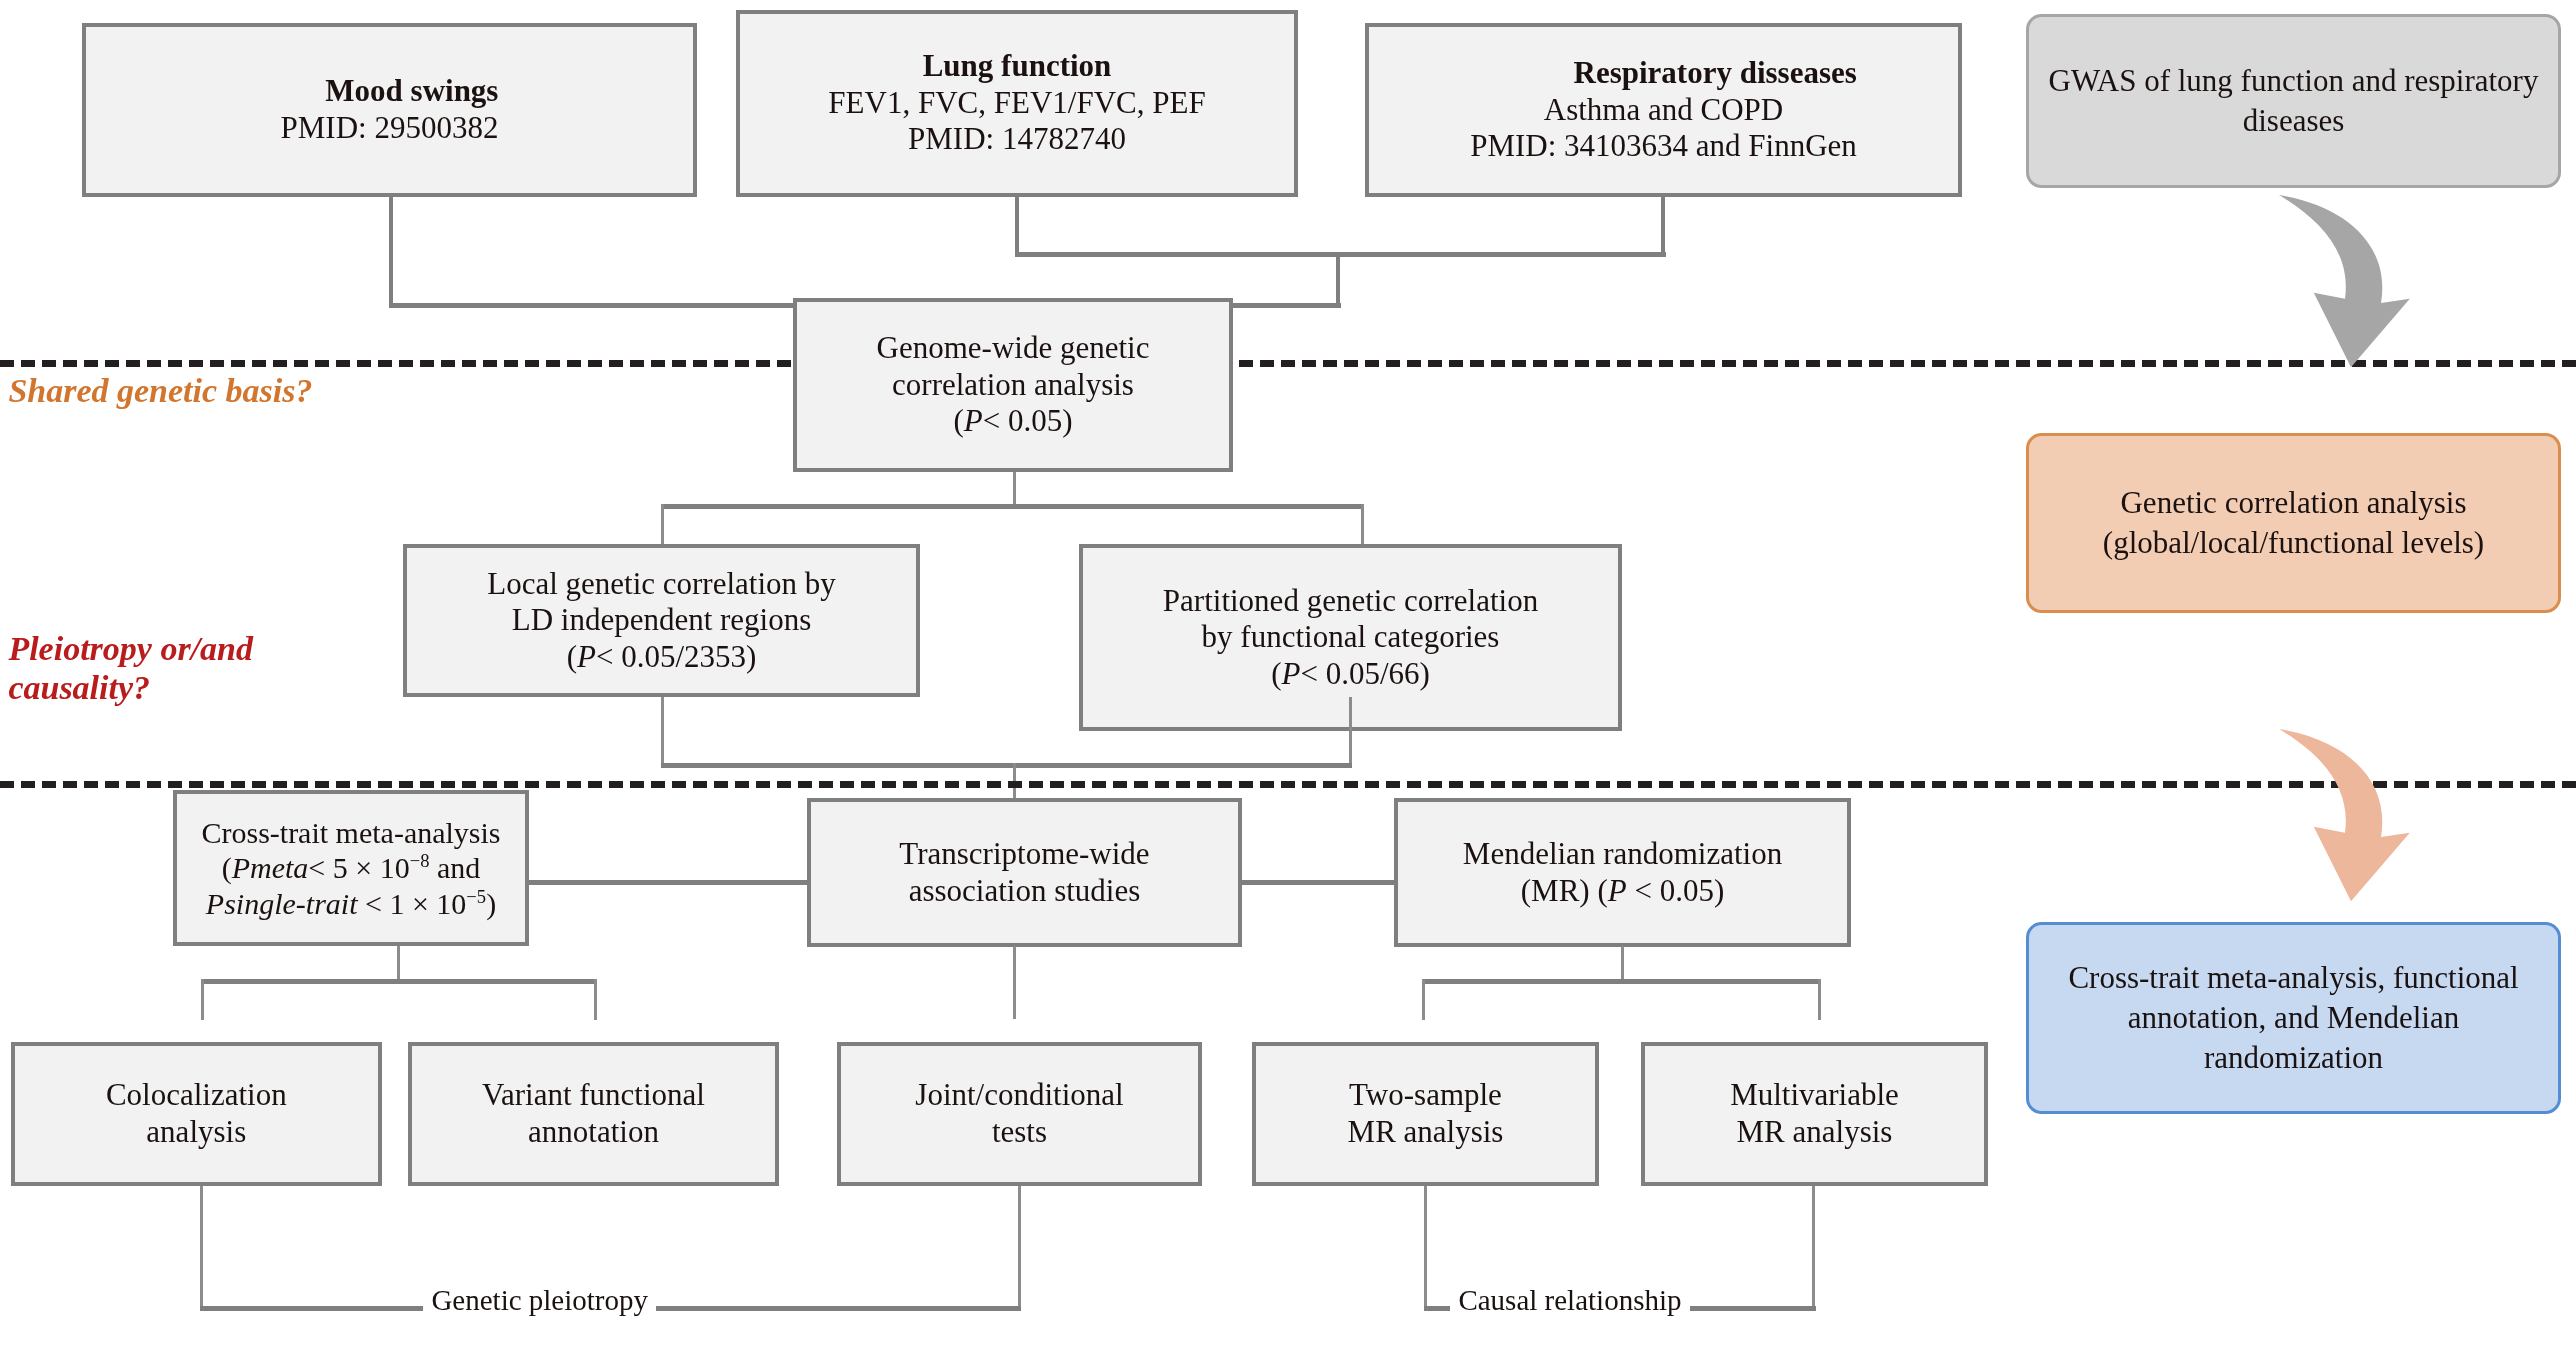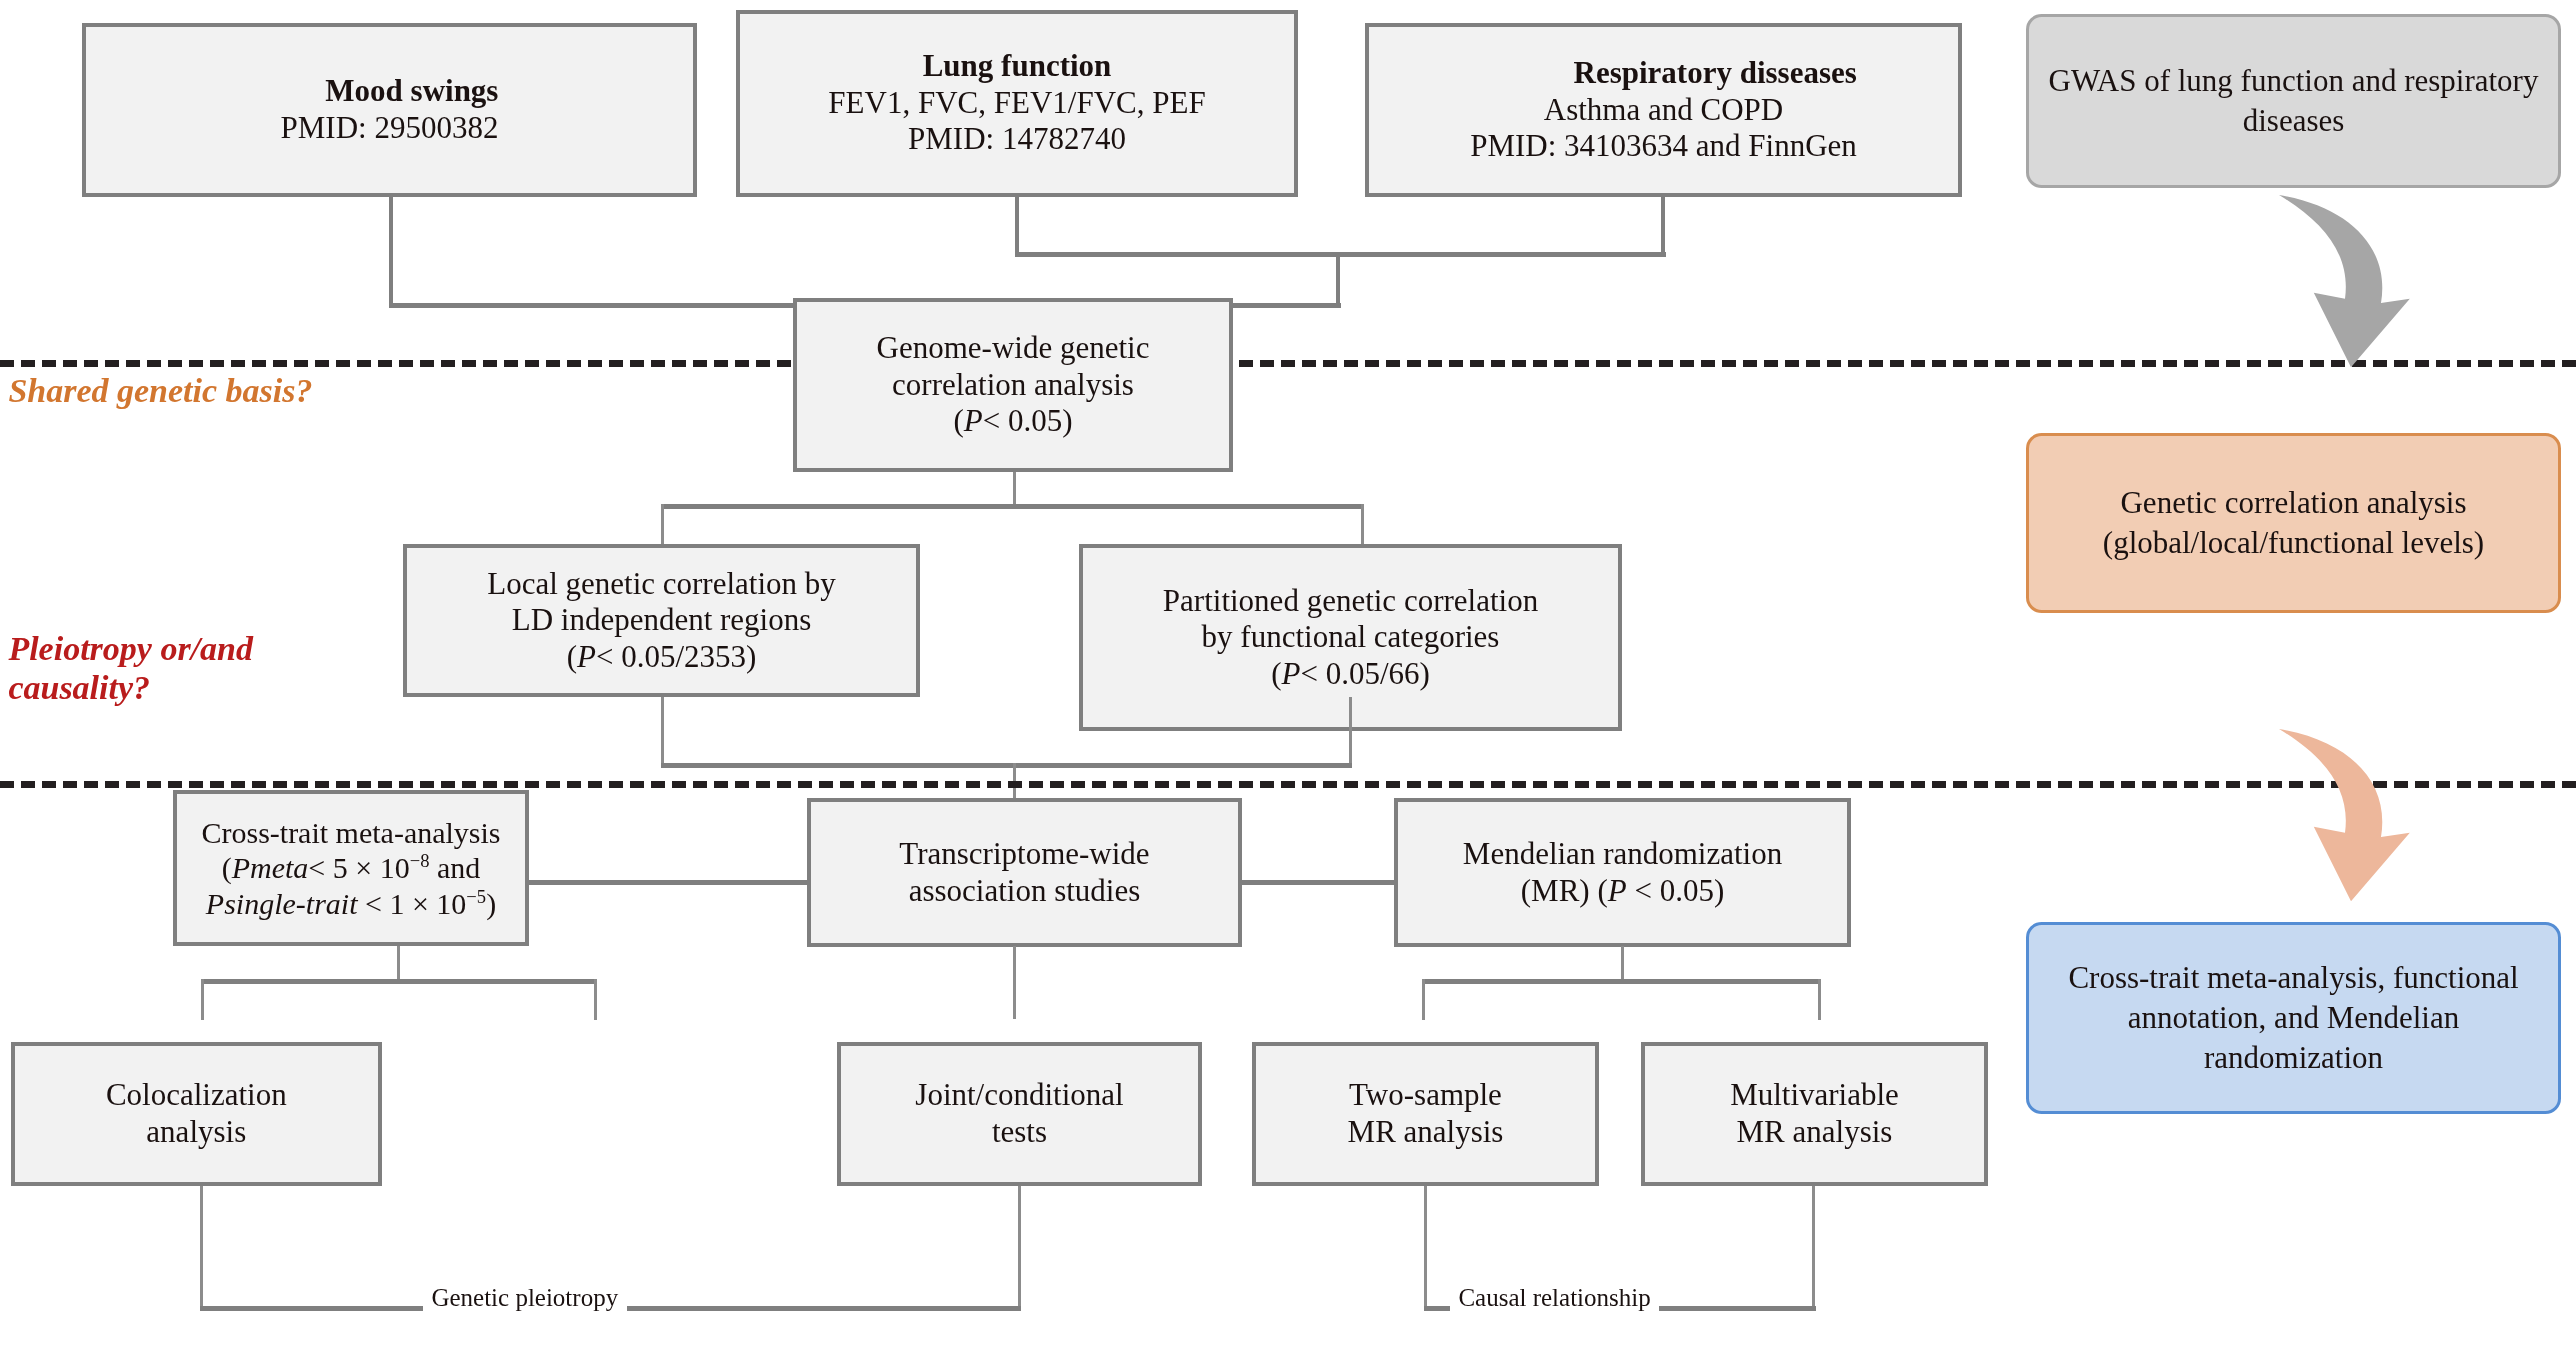--- a/index.html
+++ b/index.html
@@ -61,21 +61,21 @@
     font-size:34px;
     line-height:1.16;
     white-space:pre-line;
   }
   .qlabel.orange{color:#d2762f;}
   .qlabel.blue{color:#b91c1c;}
 
   
   .caption{
     position:absolute;
-    font-size:25px;
+    font-size:29px;
     color:#1a1110;
     background:#fff;
     padding:0 8.4px;
     white-space:nowrap;
   }
 
   .arrow{position:absolute;}
 </style>
 </head>
 <body>
@@ -201,20 +201,26 @@
   <div class="conn thin" style="left:1422px;top:979px;height:41px;"></div>
   <div class="conn thin" style="left:1818px;top:979px;height:41px;"></div>
 
   <div class="node" style="left:10.8px;top:1042px;width:371px;height:144px;">
     <div>
       <span class="ln">Colocalization</span>
       <span class="ln">analysis</span>
     </div>
   </div>
 
+  <div class="node" style="left:408px;top:1042px;width:371px;height:144px;">
+    <div>
+      <span class="ln">Variant functional</span>
+      <span class="ln">annotation</span>
+    </div>
+  </div>
 
   <div class="node" style="left:837px;top:1042px;width:365px;height:144px;">
     <div>
       <span class="ln">Joint/conditional</span>
       <span class="ln">tests</span>
     </div>
   </div>
 
   <div class="node" style="left:1252px;top:1042px;width:347px;height:144px;">
     <div>

